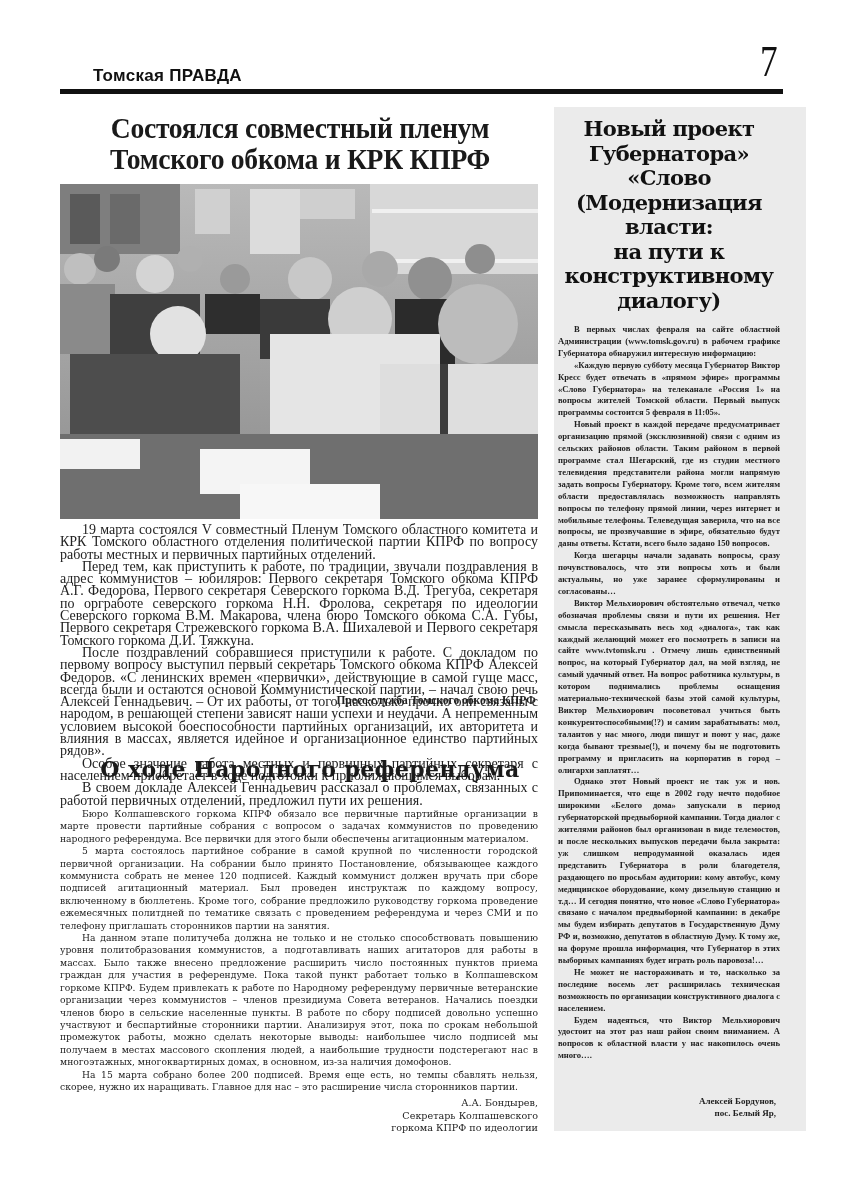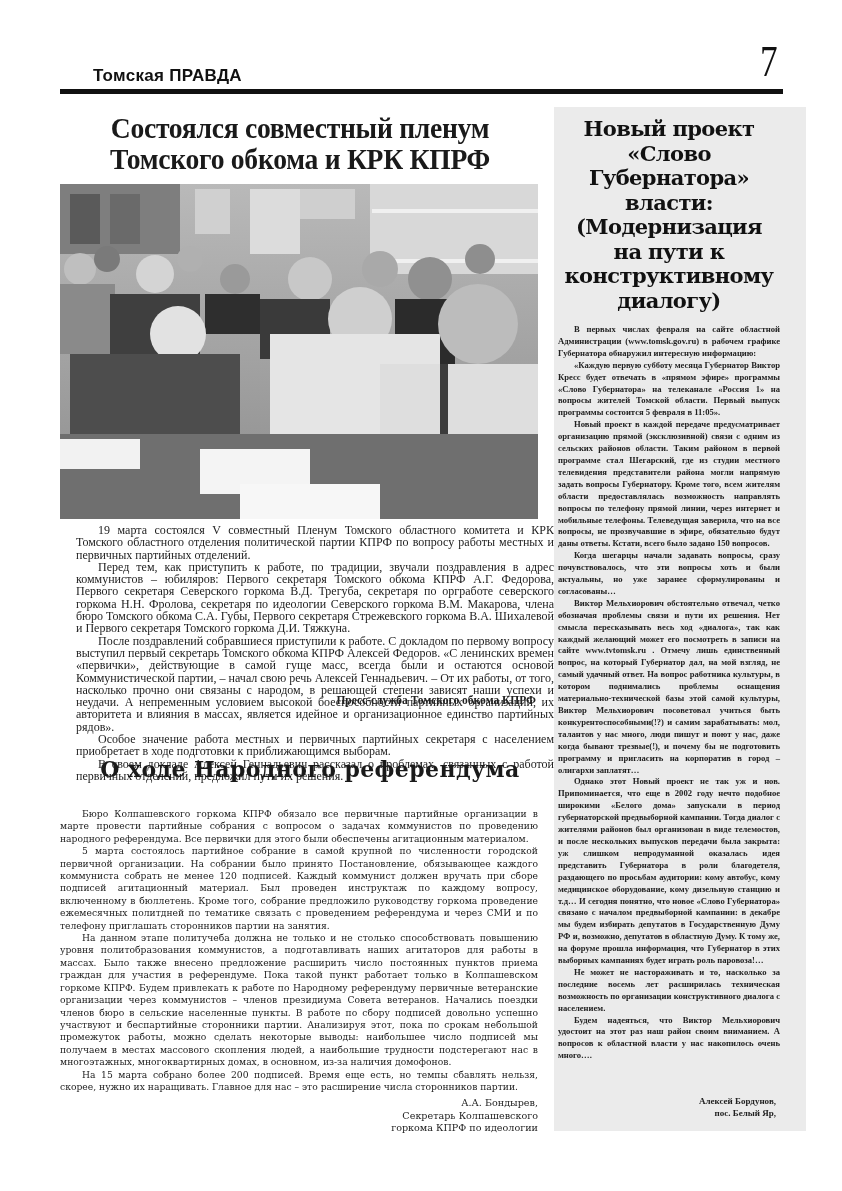--- a/index.html
+++ b/index.html
@@ -9,21 +9,21 @@
   .masthead-name { position: absolute; left: 93px; top: 66px; font-family: "Liberation Sans", sans-serif; font-size: 17px; font-weight: bold; letter-spacing: 0.3px; color: #111; }
   .page-number { position: absolute; left: 760px; top: 40px; font-family: "Liberation Serif", serif; font-size: 44px; color: #111; line-height: 1; transform: scaleX(0.8); transform-origin: left top; }
   .top-rule { position: absolute; left: 60px; top: 89px; width: 723px; height: 5px; background: #111; }
 
   .left-col { position: absolute; left: 60px; top: 112px; width: 480px; }
   .headline-1 { text-align: center; font-family: "Liberation Serif", serif; font-weight: bold; font-size: 30px; line-height: 31px; color: #1a1a1a; letter-spacing: -0.3px; transform: scaleX(0.92); transform-origin: center top; }
 
   .photo { position: absolute; left: 60px; top: 184px; width: 478px; height: 335px; overflow: hidden; background: #9a9a9a; }
   .photo svg { display: block; width: 100%; height: 100%; }
 
-  .article-1-body { position: absolute; left: 76px; top: 524px; width: 478px; font-family: "Liberation Serif", serif; font-size: 12px; line-height: 12.3px; text-align: justify; color: #222; }
+  .article-1-body { position: absolute; left: 60px; top: 524px; width: 478px; font-family: "Liberation Serif", serif; font-size: 14px; line-height: 12.3px; text-align: justify; color: #222; }
   .article-1-body p { text-indent: 22px; }
   .sig-1 { position: absolute; left: 60px; top: 694px; width: 476px; text-align: right; font-family: "Liberation Serif", serif; font-size: 11.5px; font-weight: bold; color: #222; }
 
   .headline-2 { position: absolute; left: 71px; top: 757px; width: 478px; text-align: center; font-family: "DejaVu Serif", serif; font-weight: bold; font-size: 22px; line-height: 24px; color: #1a1a1a; letter-spacing: 0.4px; }
 
   .article-2-body { position: absolute; left: 60px; top: 808px; width: 478px; font-family: "DejaVu Serif", serif; font-size: 9.2px; line-height: 12.4px; text-align: justify; color: #222; }
   .article-2-body p { text-indent: 22px; }
   .sig-2 { position: absolute; left: 300px; top: 1097px; width: 238px; text-align: right; font-family: "DejaVu Serif", serif; font-size: 9.6px; line-height: 12.5px; color: #222; }
 
   .sidebar { position: absolute; left: 554px; top: 107px; width: 252px; height: 1024px; background: #ebebeb; }
@@ -113,24 +113,24 @@
 </div>
 <div class="sig-2">
   <div>А.А. Бондырев,</div>
   <div>Секретарь Колпашевского</div>
   <div>горкома КПРФ по идеологии</div>
 </div>
 
 <div class="sidebar">
   <h2 class="headline-3">
     <div>Новый проект</div>
+    <div>Губернатора»</div>
     <div>«Слово</div>
-    <div>Губернатора»</div>
+    <div>(Модернизация</div>
     <div>власти:</div>
-    <div>(Модернизация</div>
     <div>на пути к</div>
     <div>конструктивному</div>
     <div>диалогу)</div>
   </h2>
   <div class="article-3-body">
     <p>В первых числах февраля на сайте областной Администрации (www.tomsk.gov.ru) в рабочем графике Губернатора обнаружил интересную информацию:</p>
     <p>«Каждую первую субботу месяца Губернатор Виктор Кресс будет отвечать в «прямом эфире» программы «Слово Губернатора» на телеканале «Россия 1» на вопросы жителей Томской области.   Первый выпуск программы состоится 5 февраля в 11:05».</p>
     <p>Новый проект в каждой передаче предусматривает организацию прямой (эксклюзивной) связи с одним из сельских районов области. Таким районом в первой программе стал Шегарский, где из студии местного телевидения представители района могли напрямую задать вопросы Губернатору. Кроме того, всем жителям области предоставлялась возможность направлять вопросы по телефону прямой линии, через интернет и мобильные телефоны. Телеведущая заверила, что на все вопросы, не прозвучавшие в эфире, обязательно будут даны ответы. Кстати, всего было задано 150 вопросов.</p>
     <p>Когда шегарцы начали задавать вопросы, сразу почувствовалось, что эти вопросы хоть и были актуальны, но уже заранее сформулированы и согласованы…</p>
     <p>Виктор Мельхиорович обстоятельно отвечал, четко обозначая проблемы связи и пути их решения. Нет смысла пересказывать весь ход «диалога», так как каждый желающий может его посмотреть в записи на сайте www.tvtomsk.ru . Отмечу лишь единственный вопрос, на который Губернатор дал, на мой взгляд, не самый удачный ответ. На вопрос работника культуры, в котором поднимались проблемы оснащения материально-технической базы этой самой культуры, Виктор Мельхиорович посоветовал учиться быть конкурентоспособными(!?) и самим зарабатывать: мол, талантов у нас много, люди пишут и поют у нас, даже когда бывают трезвые(!), и почему бы не подготовить программу и пригласить на корпоратив в город – олигархи заплатят…</p>

